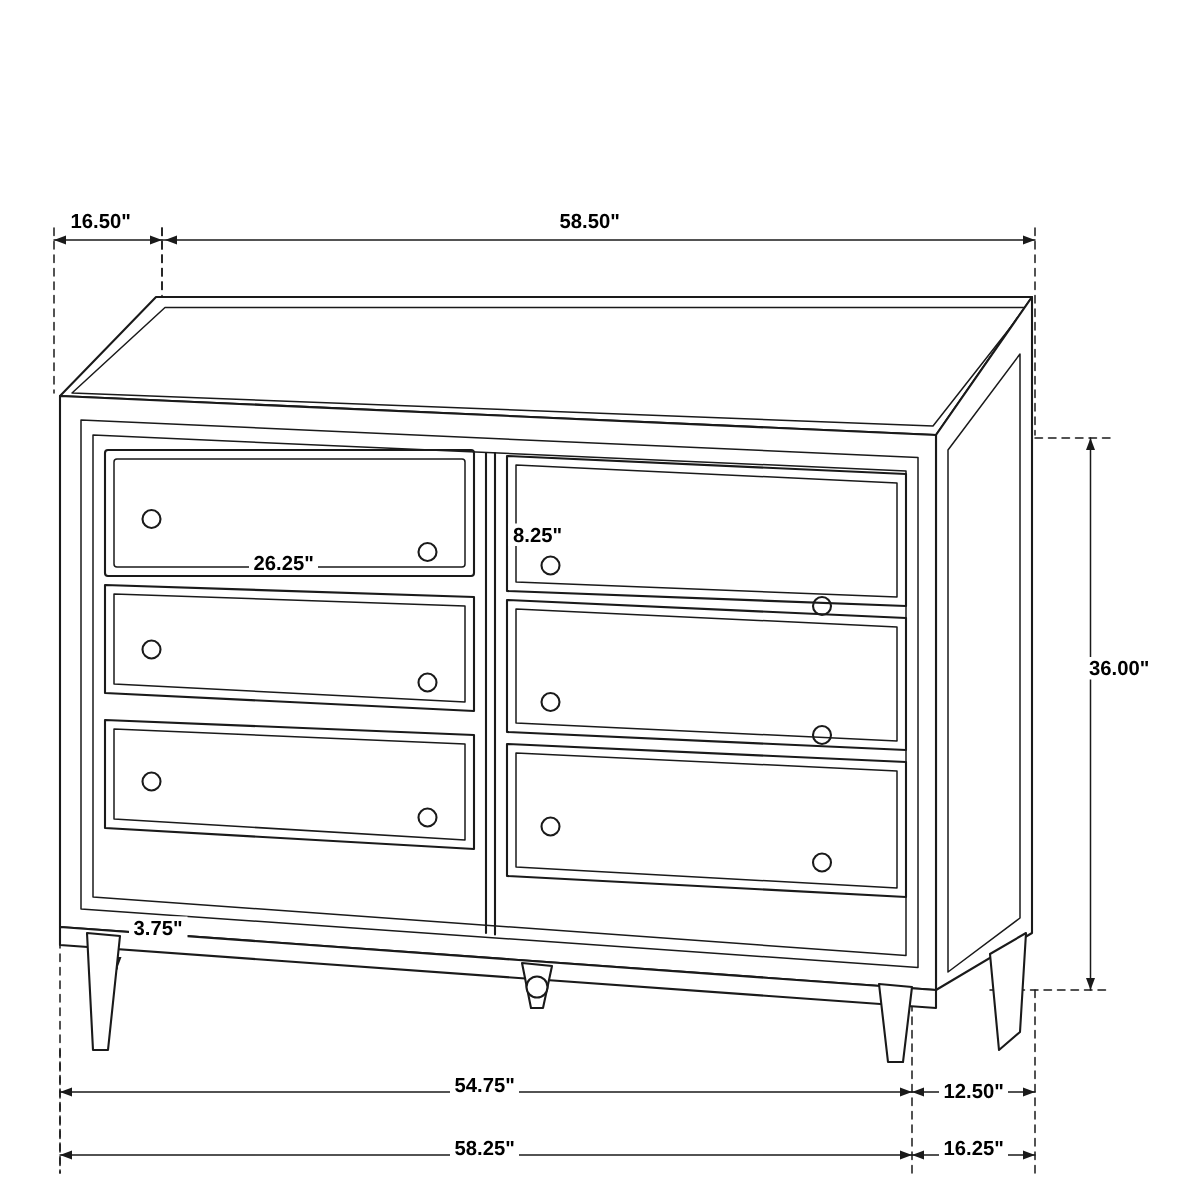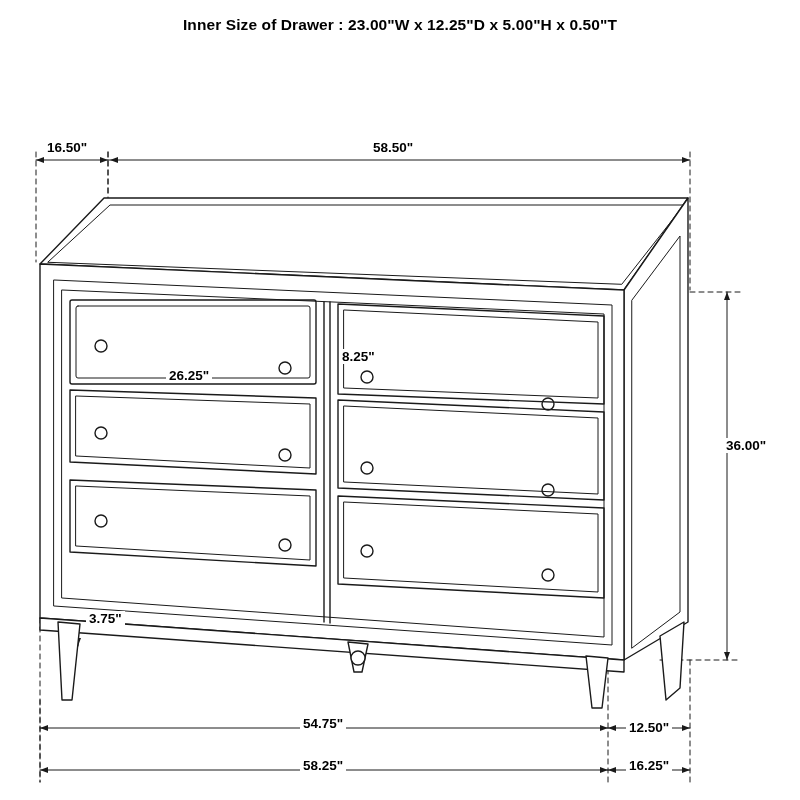--- a/index.html
+++ b/index.html
@@ -45,21 +45,20 @@
     padding: 0 3px;
     white-space: nowrap;
     line-height: 15px;
   }
 </style>
 </head>
 <body>
 
 <div id="stage">
 
-  <div class="title">Inner Size of Drawer : 23.00"W x 12.25"D x 5.00"H x 0.50"T</div>
 
   <svg class="diagram" viewBox="0 0 800 800">
     <g fill="none" stroke="#1a1a1a" stroke-width="1.4" stroke-linejoin="round" stroke-linecap="round">
 
       <g stroke-dasharray="5,4" stroke-width="1">
 
         <line x1="36" y1="152" x2="36" y2="262"></line>
         <line x1="108" y1="152" x2="108" y2="200"></line>
 
         <line x1="108" y1="152" x2="108" y2="196"></line>

